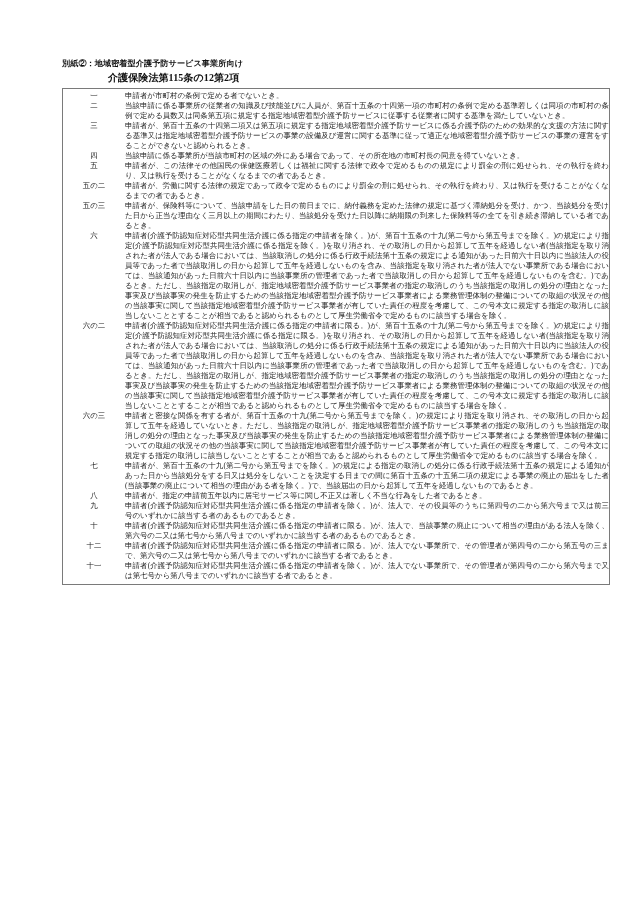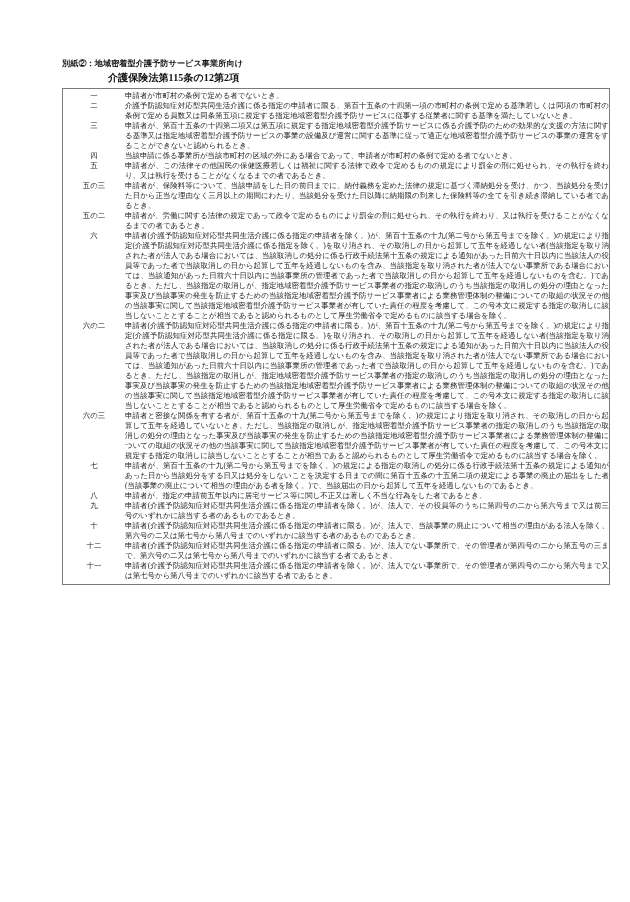--- a/index.html
+++ b/index.html
@@ -101,61 +101,61 @@
         </td>
         <td class="col-body">
           <span class="body-inner">申請者が市町村の条例で定める者でないとき。</span>
         </td>
       </tr>
       <tr class="clause-row">
         <td class="col-num">
           <span class="num-inner">二</span>
         </td>
         <td class="col-body">
-          <span class="body-inner">介護予防認知症対応型共同生活介護に係る指定の申請者に限る、第百十五条の十四第一項の市町村の条例で定める基準若しくは同項の市町村の条例で定める員数又は同条第五項に規定する指定地域密着型介護予防サービスに従事する従業者に関する基準を満たしていないとき。</span>
+          <span class="body-inner">当該申請に係る事業所の従業者の知識及び技能並びに人員が、第百十五条の十四第一項の市町村の条例で定める基準若しくは同項の市町村の条例で定める員数又は同条第五項に規定する指定地域密着型介護予防サービスに従事する従業者に関する基準を満たしていないとき。</span>
         </td>
       </tr>
       <tr class="clause-row">
         <td class="col-num">
           <span class="num-inner">三</span>
         </td>
         <td class="col-body">
           <span class="body-inner">申請者が、第百十五条の十四第二項又は第五項に規定する指定地域密着型介護予防サービスに係る介護予防のための効果的な支援の方法に関する基準又は指定地域密着型介護予防サービスの事業の設備及び運営に関する基準に従って適正な地域密着型介護予防サービスの事業の運営をすることができないと認められるとき。</span>
         </td>
       </tr>
       <tr class="clause-row">
         <td class="col-num">
           <span class="num-inner">四</span>
         </td>
         <td class="col-body">
-          <span class="body-inner">当該申請に係る事業所が当該市町村の区域の外にある場合であって、申請者が市町村の条例で定める者でないとき。</span>
+          <span class="body-inner">当該申請に係る事業所が当該市町村の区域の外にある場合であって、その所在地の市町村長の同意を得ていないとき。</span>
         </td>
       </tr>
       <tr class="clause-row">
         <td class="col-num">
           <span class="num-inner">五</span>
         </td>
         <td class="col-body">
           <span class="body-inner">申請者が、この法律その他国民の保健医療若しくは福祉に関する法律で政令で定めるものの規定により罰金の刑に処せられ、その執行を終わり、又は執行を受けることがなくなるまでの者であるとき。</span>
         </td>
       </tr>
       <tr class="clause-row">
         <td class="col-num">
+          <span class="num-inner">五の二</span>
+        </td>
+        <td class="col-body">
+          <span class="body-inner">申請者が、労働に関する法律の規定であって政令で定めるものにより罰金の刑に処せられ、その執行を終わり、又は執行を受けることがなくなるまでの者であるとき。</span>
+        </td>
+      </tr>
+      <tr class="clause-row">
+        <td class="col-num">
           <span class="num-inner">五の三</span>
         </td>
         <td class="col-body">
           <span class="body-inner">申請者が、保険料等について、当該申請をした日の前日までに、納付義務を定めた法律の規定に基づく滞納処分を受け、かつ、当該処分を受けた日から正当な理由なく三月以上の期間にわたり、当該処分を受けた日以降に納期限の到来した保険料等の全てを引き続き滞納している者であるとき。</span>
-        </td>
-      </tr>
-      <tr class="clause-row">
-        <td class="col-num">
-          <span class="num-inner">五の二</span>
-        </td>
-        <td class="col-body">
-          <span class="body-inner">申請者が、労働に関する法律の規定であって政令で定めるものにより罰金の刑に処せられ、その執行を終わり、又は執行を受けることがなくなるまでの者であるとき。</span>
         </td>
       </tr>
       <tr class="clause-row">
         <td class="col-num">
           <span class="num-inner">六</span>
         </td>
         <td class="col-body">
           <span class="body-inner">申請者(介護予防認知症対応型共同生活介護に係る指定の申請者を除く。)が、第百十五条の十九(第二号から第五号までを除く。)の規定により指定(介護予防認知症対応型共同生活介護に係る指定を除く。)を取り消され、その取消しの日から起算して五年を経過しない者(当該指定を取り消された者が法人である場合においては、当該取消しの処分に係る行政手続法第十五条の規定による通知があった日前六十日以内に当該法人の役員等であった者で当該取消しの日から起算して五年を経過しないものを含み、当該指定を取り消された者が法人でない事業所である場合においては、当該通知があった日前六十日以内に当該事業所の管理者であった者で当該取消しの日から起算して五年を経過しないものを含む。)であるとき。ただし、当該指定の取消しが、指定地域密着型介護予防サービス事業者の指定の取消しのうち当該指定の取消しの処分の理由となった事実及び当該事実の発生を防止するための当該指定地域密着型介護予防サービス事業者による業務管理体制の整備についての取組の状況その他の当該事実に関して当該指定地域密着型介護予防サービス事業者が有していた責任の程度を考慮して、この号本文に規定する指定の取消しに該当しないこととすることが相当であると認められるものとして厚生労働省令で定めるものに該当する場合を除く。</span>
         </td>
       </tr>

